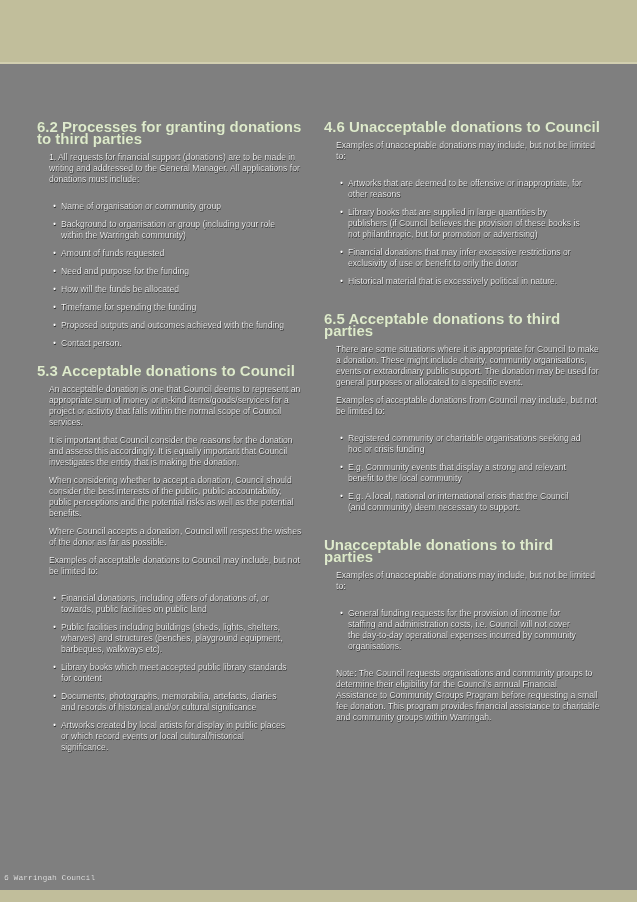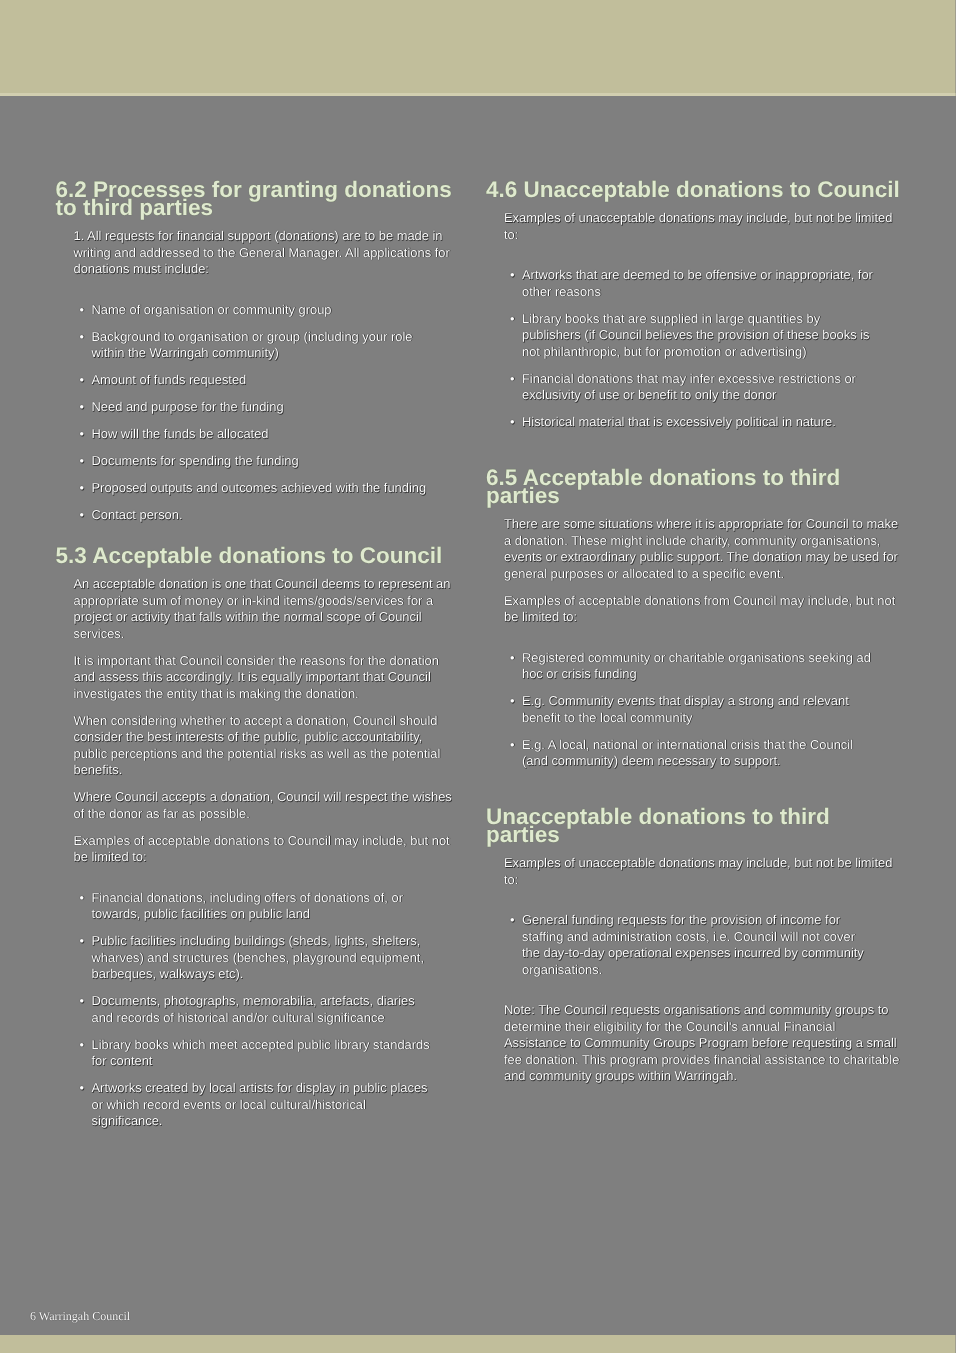--- a/index.html
+++ b/index.html
@@ -31,57 +31,57 @@
       text-shadow: 0 0 0.6px #556b40;
     }
     p { margin: 0 0 7px 12px; }
     ul { list-style: none; margin: 16px; padding: 0; }
     li { position: relative; padding-left: 8px; margin: 0 0 7px 0; }
     li::before {
       content: "\2022"; position: absolute; left: 0; top: 0;
     }
     .gap { height: 10px; }
     .footer {
-      position: absolute; left: 20px; top: 873px;
-      font-family: Liberation Serif, serif; font-size: 8px;
+      position: absolute; left: 4px; top: 873px;
+      font-family: Liberation Mono, monospace; font-size: 8px;
       text-shadow: 0 0 0.6px #000;
     }
   </style>
 </head>
 <body>
 
 <div class="top-band"></div>
 
 <div class="col col-left">
   <section>
     <h2>6.2 Processes for granting donations to third parties</h2>
     <p>1. All requests for financial support (donations) are to be made in writing and addressed to the General Manager. All applications for donations must include:</p>
     <ul>
       <li>Name of organisation or community group</li>
       <li>Background to organisation or group (including your role within the Warringah community)</li>
       <li>Amount of funds requested</li>
       <li>Need and purpose for the funding</li>
       <li>How will the funds be allocated</li>
-      <li>Documents for spending the funding</li>
+      <li>Timeframe for spending the funding</li>
       <li>Proposed outputs and outcomes achieved with the funding</li>
       <li>Contact person.</li>
     </ul>
   </section>
   <section>
     <h2>5.3 Acceptable donations to Council</h2>
     <p>An acceptable donation is one that Council deems to represent an appropriate sum of money or in-kind items/goods/services for a project or activity that falls within the normal scope of Council services.</p>
     <p>It is important that Council consider the reasons for the donation and assess this accordingly. It is equally important that Council investigates the entity that is making the donation.</p>
     <p>When considering whether to accept a donation, Council should consider the best interests of the public, public accountability, public perceptions and the potential risks as well as the potential benefits.</p>
     <p>Where Council accepts a donation, Council will respect the wishes of the donor as far as possible.</p>
     <p>Examples of acceptable donations to Council may include, but not be limited to:</p>
     <ul>
       <li>Financial donations, including offers of donations of, or towards, public facilities on public land</li>
       <li>Public facilities including buildings (sheds, lights, shelters, wharves) and structures (benches, playground equipment, barbeques, walkways etc).</li>
+      <li>Library books which meet accepted public library standards for content</li>
       <li>Documents, photographs, memorabilia, artefacts, diaries and records of historical and/or cultural significance</li>
-      <li>Library books which meet accepted public library standards for content</li>
       <li>Artworks created by local artists for display in public places or which record events or local cultural/historical significance.</li>
     </ul>
   </section>
 </div>
 
 <div class="col col-right">
   <section>
     <h2>4.6 Unacceptable donations to Council</h2>
     <p>Examples of unacceptable donations may include, but not be limited to:</p>
     <ul>

